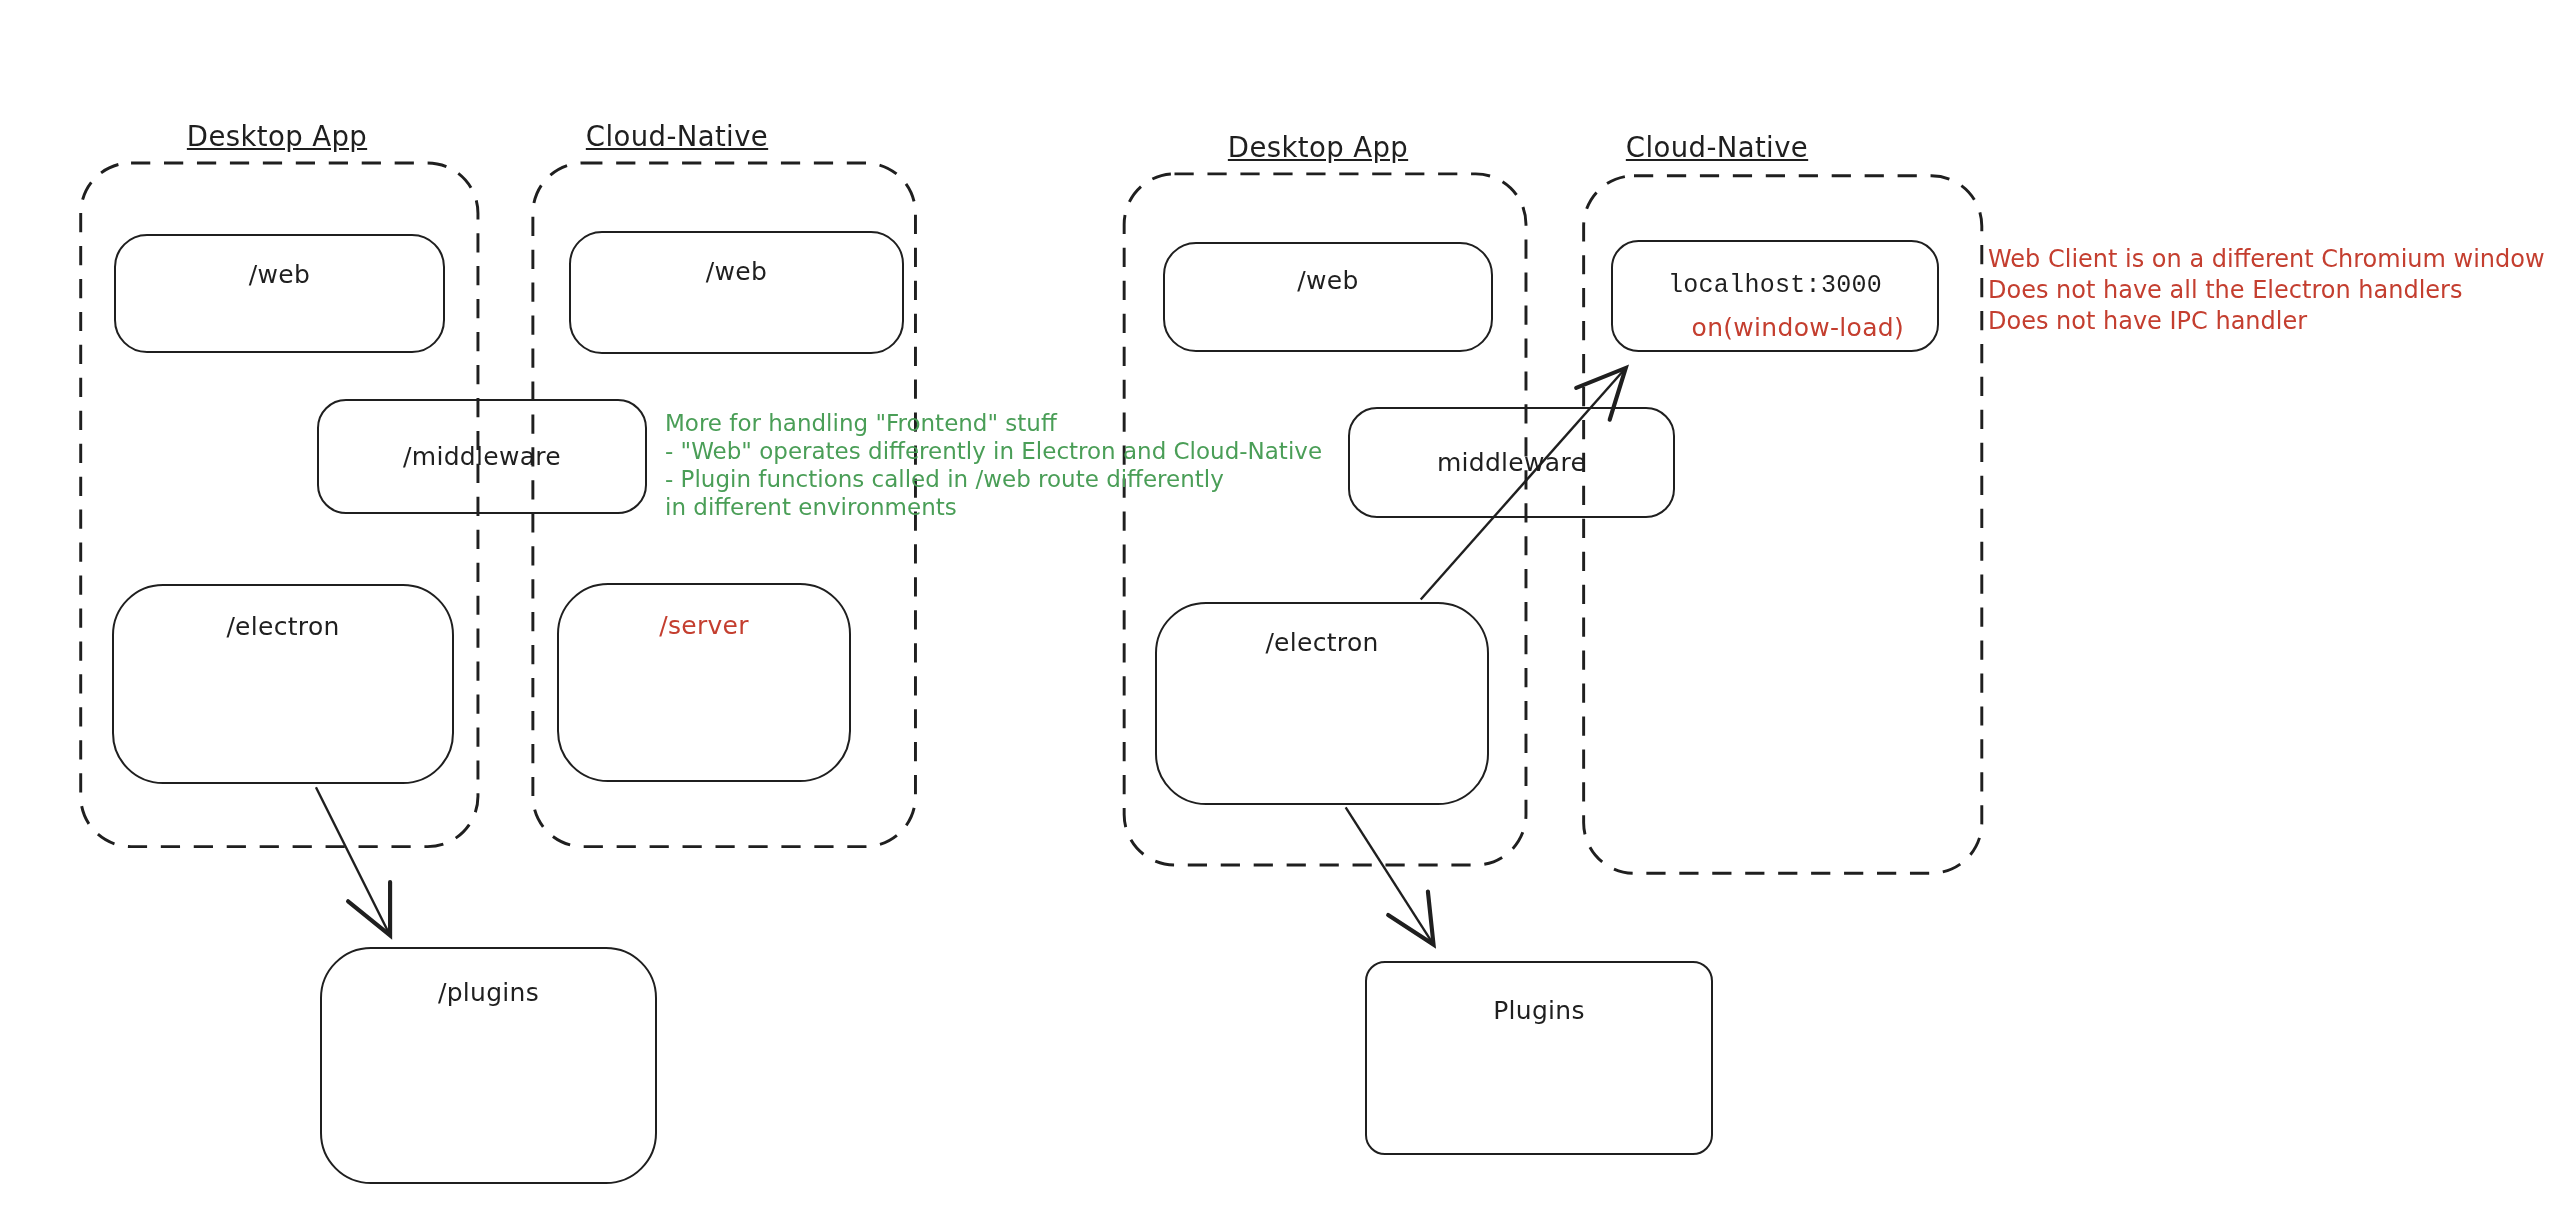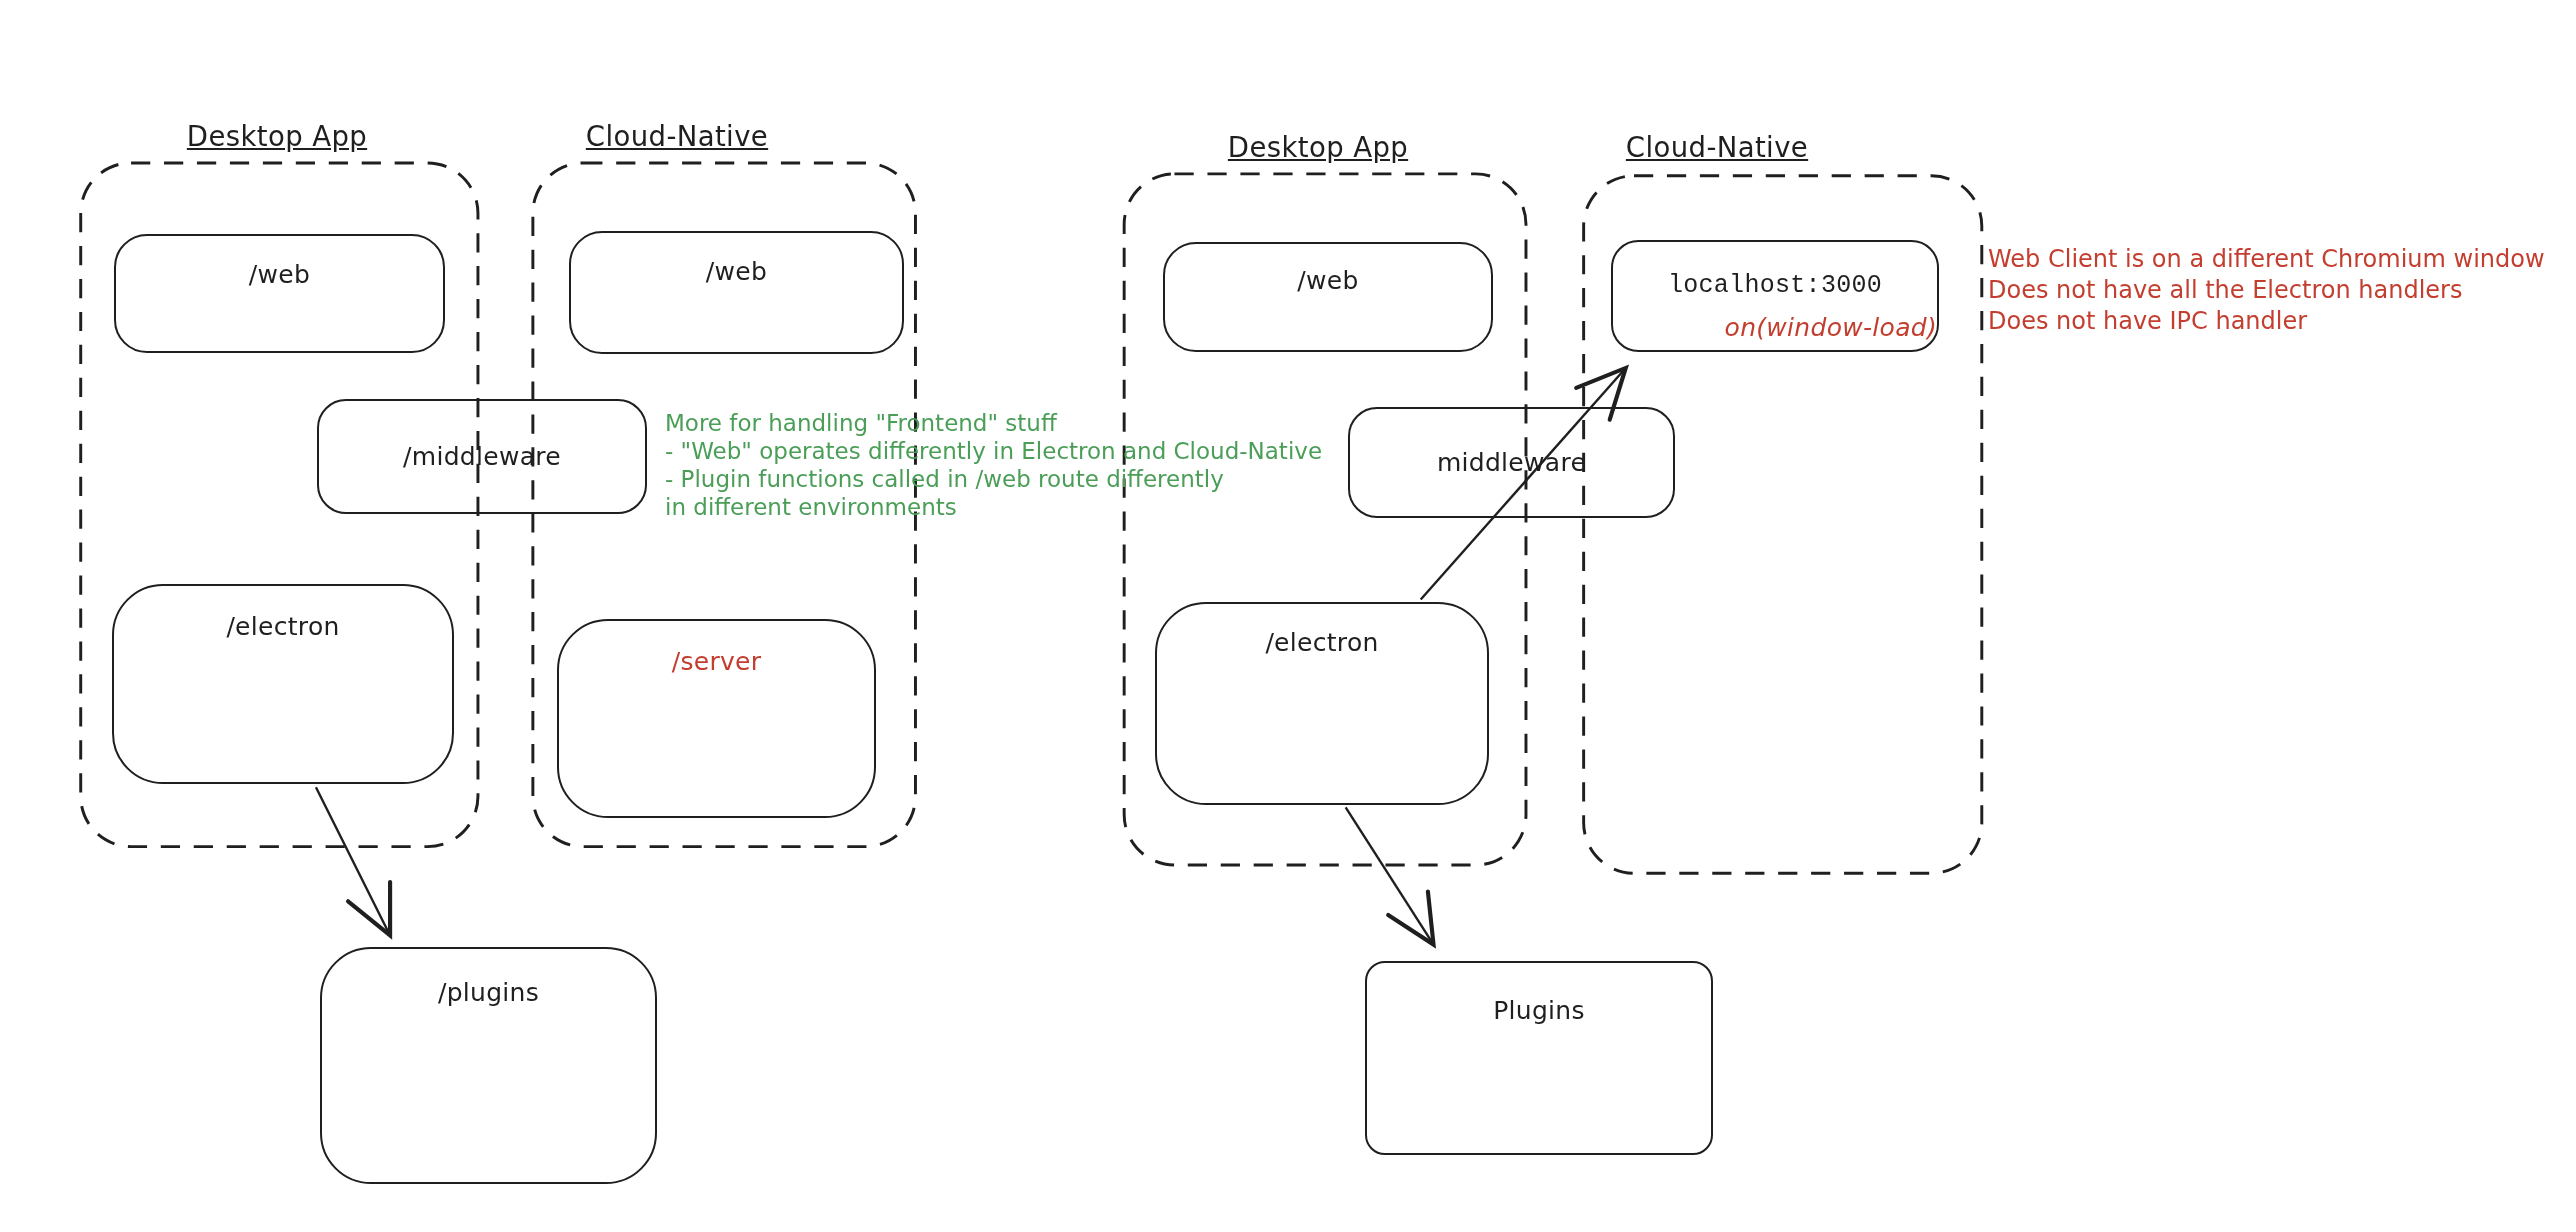--- a/index.html
+++ b/index.html
@@ -99,21 +99,21 @@
   </div>
 
   <div class="box vcenter" style="left:317px; top:399px; width:330px; height:115px; border-radius:29px;">
     <span class="box-label">/middleware</span>
   </div>
 
   <div class="box" style="left:112px; top:584px; width:342px; height:200px; border-radius:51px; padding-top:26px;">
     <span class="box-label">/electron</span>
   </div>
 
-  <div class="box" style="left:557px; top:583px; width:319px; height:199px; border-radius:51px; padding-top:26px;margin-top:36px;">
+  <div class="box" style="left:557px; top:583px; width:294px; height:199px; border-radius:51px; padding-top:26px;">
     <span class="box-label red-text">/server</span>
   </div>
 
   <div class="box" style="left:320px; top:947px; width:337px; height:237px; border-radius:51px; padding-top:29px;">
     <span class="box-label">/plugins</span>
   </div>
 
   <div class="note note-green" style="left:665px; top:409px;">
     <span class="note-line">More for handling "Frontend" stuff</span>
     <span class="note-line">- "Web" operates differently in Electron and Cloud-Native</span>
@@ -123,21 +123,21 @@
 
   <div class="container-title" style="left:1318px; top:131px;">Desktop App</div>
   <div class="container-title" style="left:1717px; top:131px;">Cloud-Native</div>
 
   <div class="box" style="left:1163px; top:242px; width:330px; height:110px; border-radius:33px; padding-top:22px;">
     <span class="box-label">/web</span>
   </div>
 
   <div class="box" style="left:1611px; top:240px; width:328px; height:112px; border-radius:27.5px;">
     <span class="box-label" style="margin-top:29px;font-family:Liberation Mono, monospace;">localhost:3000</span>
-    <span class="box-label red-text" style="align-self:flex-end; margin-top:13px;font-style:italic;">on(window-load)</span>
+    <span class="box-label red-text" style="align-self:flex-end; margin-right:33px; margin-top:13px;">on(window-load)</span>
   </div>
 
   <div class="box vcenter" style="left:1348px; top:407px; width:327px; height:111px; border-radius:29px;">
     <span class="box-label">middleware</span>
   </div>
 
   <div class="box" style="left:1155px; top:602px; width:334px; height:203px; border-radius:51px; padding-top:24px;">
     <span class="box-label">/electron</span>
   </div>
 

